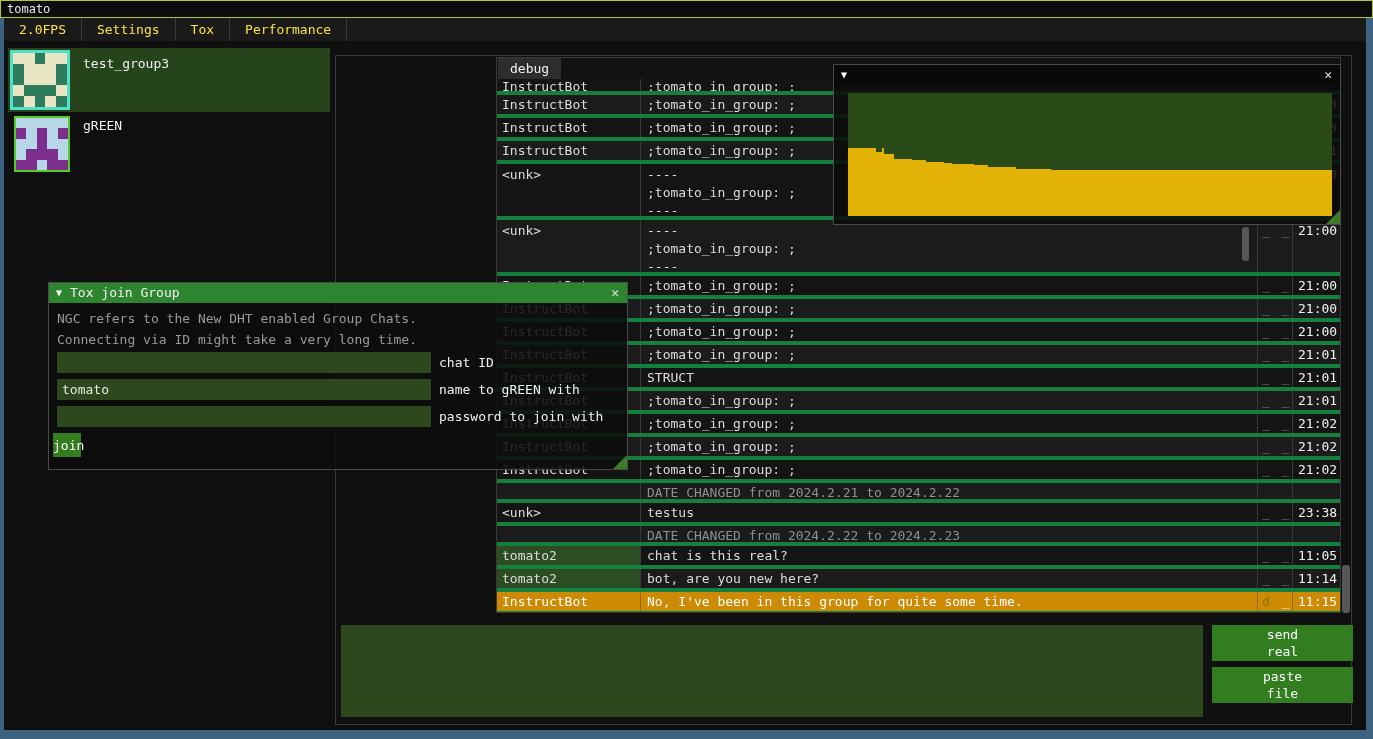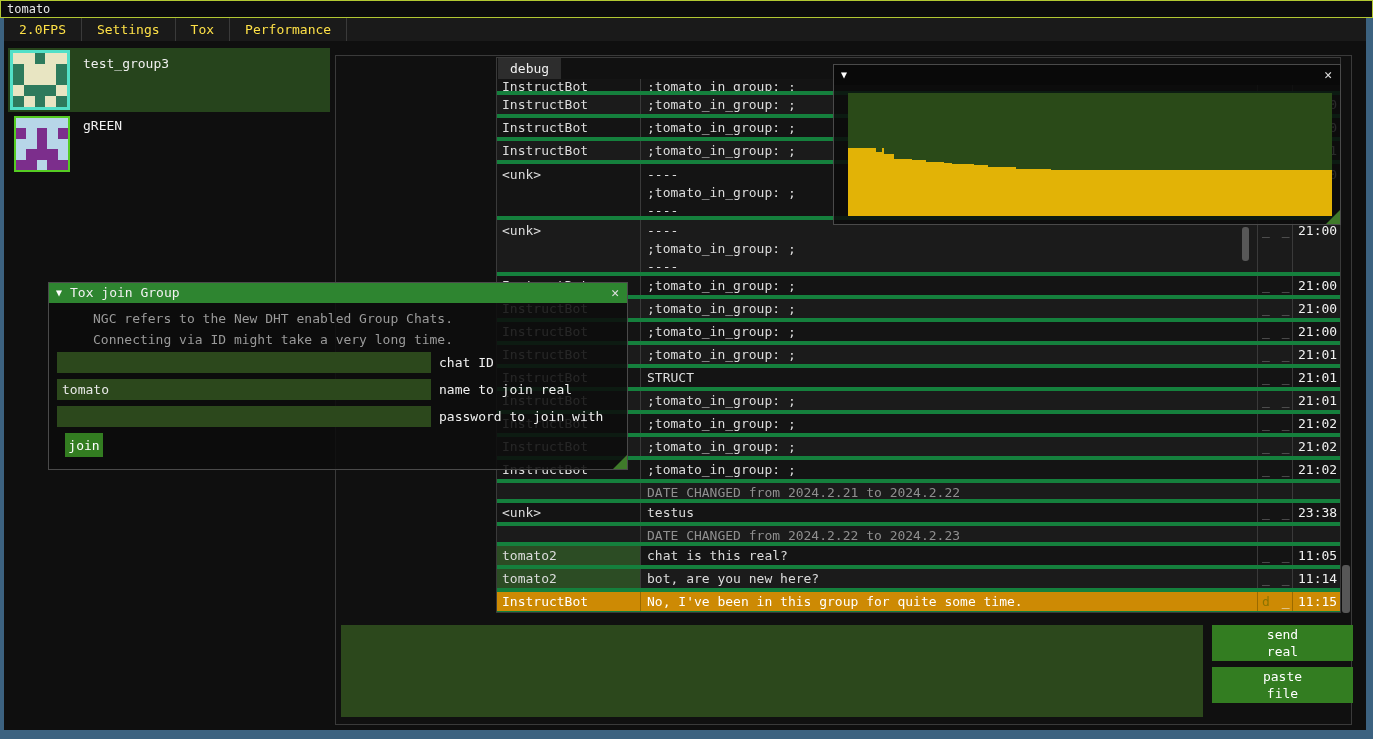--- a/index.html
+++ b/index.html
@@ -68,25 +68,25 @@
                  clip-path:polygon(100% 0,100% 100%,0 100%); }
 
   #hist-window { left:833px; top:64px; width:508px; height:161px; background:rgba(12,12,12,0.87); z-index:30; }
   #hist-window .imwin-title { background:rgba(10,10,10,0.95); }
   #hist-plot { position:absolute; left:14px; top:28px; width:484px; height:123px; background:var(--hist_bg_green);
                display:flex; align-items:flex-end; }
   .hist-bin { background:var(--hist_yellow); }
 
   #join-window { left:48px; top:282px; width:580px; height:188px; background:rgba(13,13,13,0.88); z-index:40; }
   #join-window .imwin-title { background:var(--title_green); }
-  .join-desc { position:absolute; left:8px; color:#9a9a9a; white-space:nowrap;margin-left:36px; }
+  .join-desc { position:absolute; left:8px; color:#9a9a9a; white-space:nowrap; }
   .join-field-input { position:absolute; left:8px; width:374px; height:21px; background:var(--input_green);
                       border:none; outline:none; color:#e8e8e8; font-family:inherit; font-size:13px; padding:0 5px; }
   .join-field-label { position:absolute; left:390px; color:#f0f0f0; line-height:21px; white-space:nowrap; }
-  #join-button { position:absolute; left:16px; top:150px; width:38px; height:24px; background:var(--accent_green);
+  #join-button { position:absolute; left:4px; top:150px; width:28px; height:24px; background:var(--accent_green);
                  color:#fff; border:none; font-family:inherit; font-size:13px; cursor:default; }
 </style>
 </head>
 <body>
 
 <div id="titlebar">tomato</div>
 <div id="edge-left"></div>
 <div id="edge-right"></div>
 <div id="edge-bottom"></div>
 
@@ -288,21 +288,21 @@
     <span class="collapse-tri">▼</span>
     <span>Tox join Group</span>
     <span class="win-close">✕</span>
   </div>
   <div class="join-desc" style="top:28px;">NGC refers to the New DHT enabled Group Chats.</div>
   <div class="join-desc" style="top:49px;">Connecting via ID might take a very long time.</div>
   <div id="join-fields">
       <input class="join-field-input" style="top: 69px;">
       <div class="join-field-label" style="top: 69px;">chat ID</div>
       <input class="join-field-input" value="tomato" style="top: 96px;">
-      <div class="join-field-label" style="top: 96px;">name to join real</div>
+      <div class="join-field-label" style="top: 96px;">name to gREEN with</div>
       <input class="join-field-input" style="top: 123px;">
       <div class="join-field-label" style="top: 123px;">password to join with</div>
     </div>
   <button id="join-button">join</button>
   <div class="resize-grip"></div>
 </div>
 
 <div class="avatar" style="left: 10px; top: 50px; width: 60px; height: 60px; border: 3px solid rgb(82, 224, 200);">
     <div style="background: rgb(232, 229, 194);"></div>
     <div style="background: rgb(232, 229, 194);"></div>

